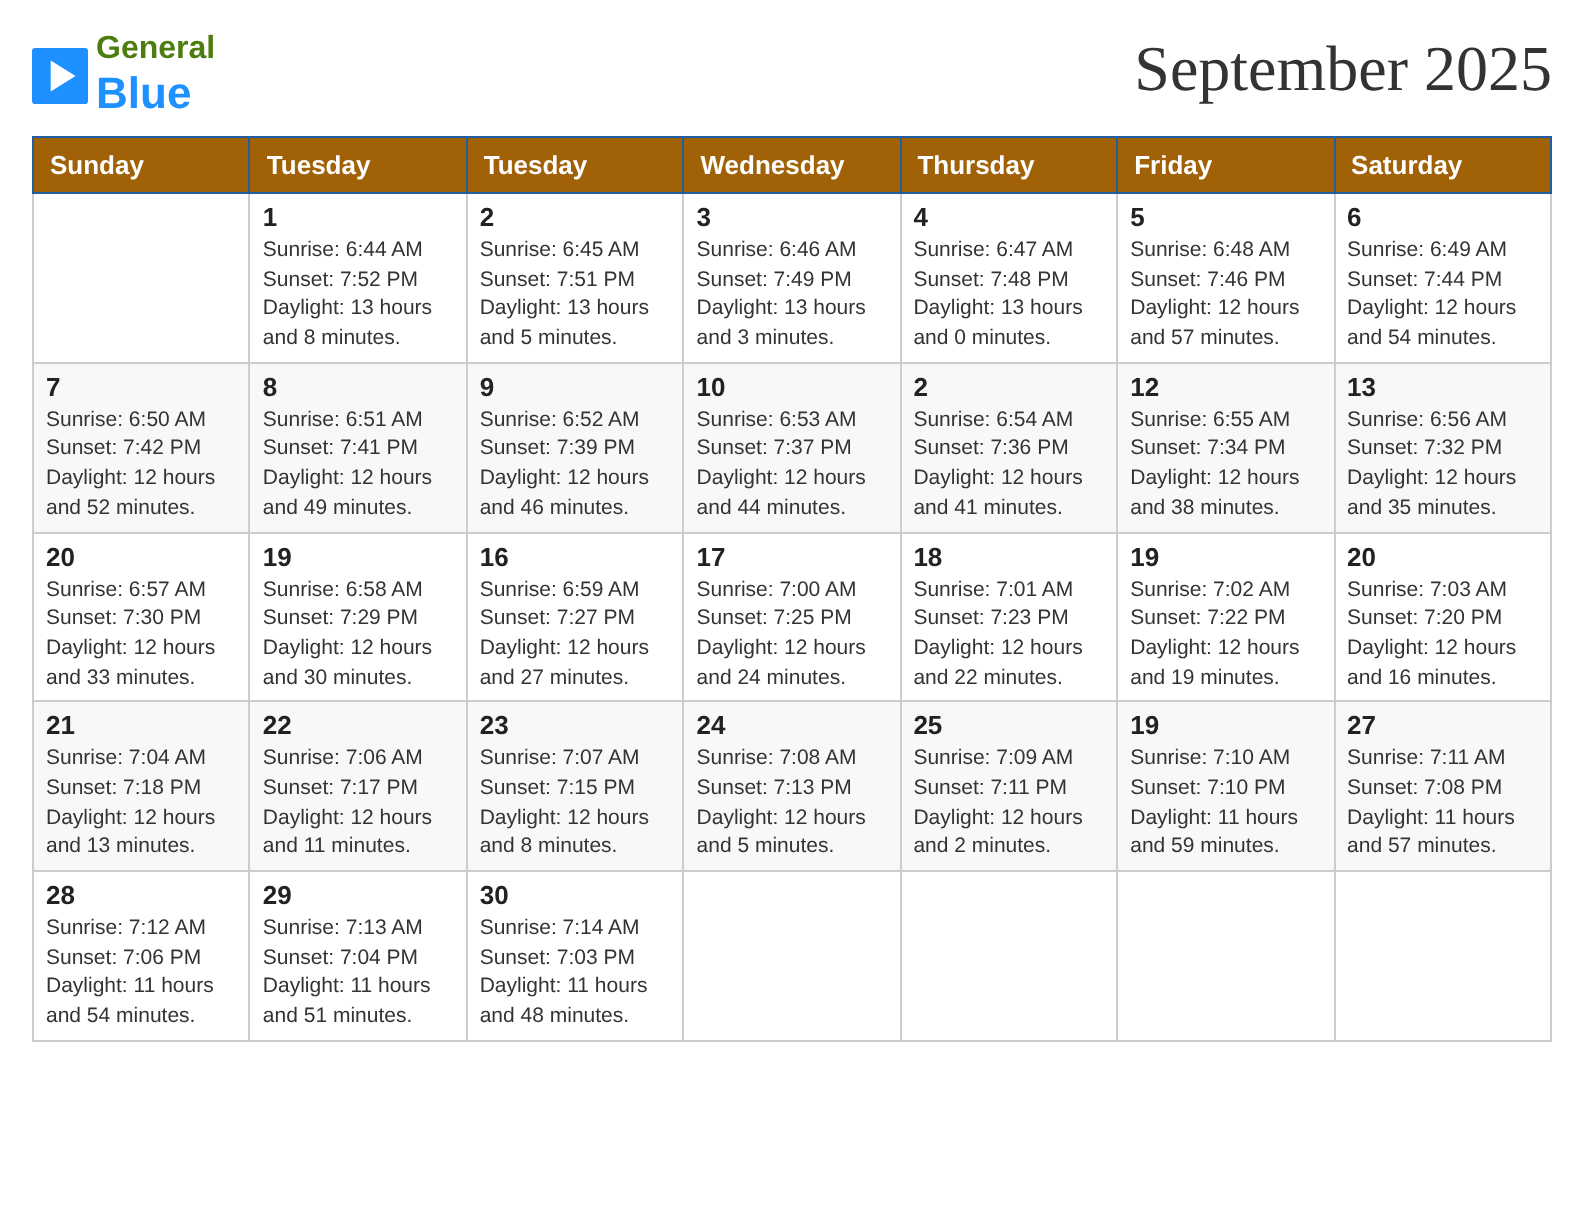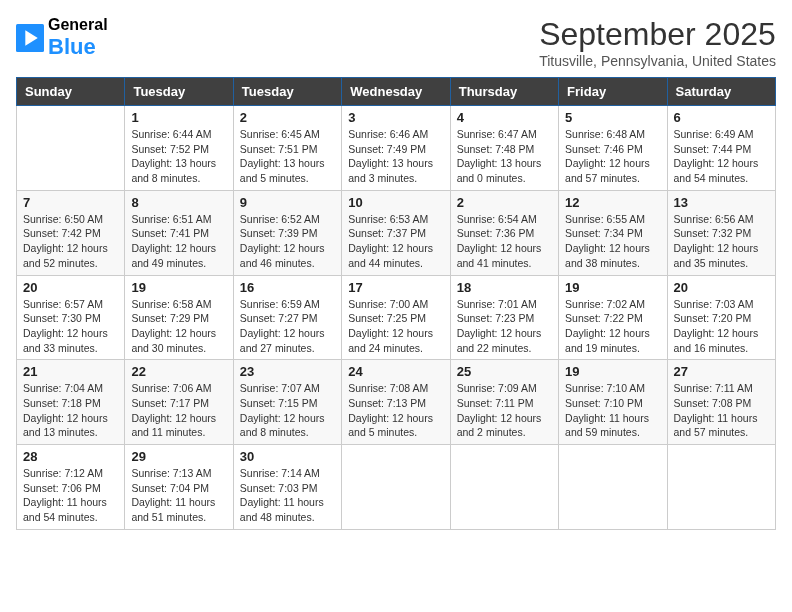--- a/index.html
+++ b/index.html
@@ -18,21 +18,21 @@
     }
     .logo {
       display: flex;
       align-items: center;
       gap: 4px;
     }
     .logo-icon {
       width: 28px;
       height: 28px;
     }
-    .title-block { text-align: left; }
+    .title-block { text-align: center; font-family: Liberation Serif, serif; }
     .month-title {
       font-size: 32px;
       color: #333;
       font-weight: normal;
     }
     .location {
       font-size: 14px;
       color: #555;
     }
     .calendar {
@@ -64,39 +64,38 @@
       margin-bottom: 2px;
     }
     .day-info {
       font-size: 10.5px;
       line-height: 1.4;
       color: #333;
     }
     tr:nth-child(even) td { background: #f8f8f8; }
     tr:nth-child(odd) td { background: #fff; }
     
-    tr:first-child th { background: #404040; }
+    tr:first-child th { background: #a16207; }
   </style>
 </head>
 <body>
 
 <div class="header">
   <div class="logo">
     <svg class="logo-icon" viewBox="0 0 36 36">
       <rect width="36" height="36" rx="2" fill="#1e90ff"></rect>
       <polygon points="12,8 28,18 12,28" fill="white"></polygon>
     </svg>
     <div>
-      <div style="font-size:16px;font-weight:bold;color:#000000;">General</div>
+      <div style="font-size:16px;font-weight:bold;color:#4d7c0f;">General</div>
       <div style="font-size:22px;font-weight:bold;color:#1e90ff;">Blue</div>
     </div>
   </div>
   <div class="title-block">
     <div class="month-title">September 2025</div>
-    <div class="location">Titusville, Pennsylvania, United States</div>
   </div>
 </div>
 
 <table class="calendar">
   <thead>
     <tr>
     <th>Sunday</th>
         <th>Tuesday</th>
         <th>Tuesday</th>
         <th>Wednesday</th>

